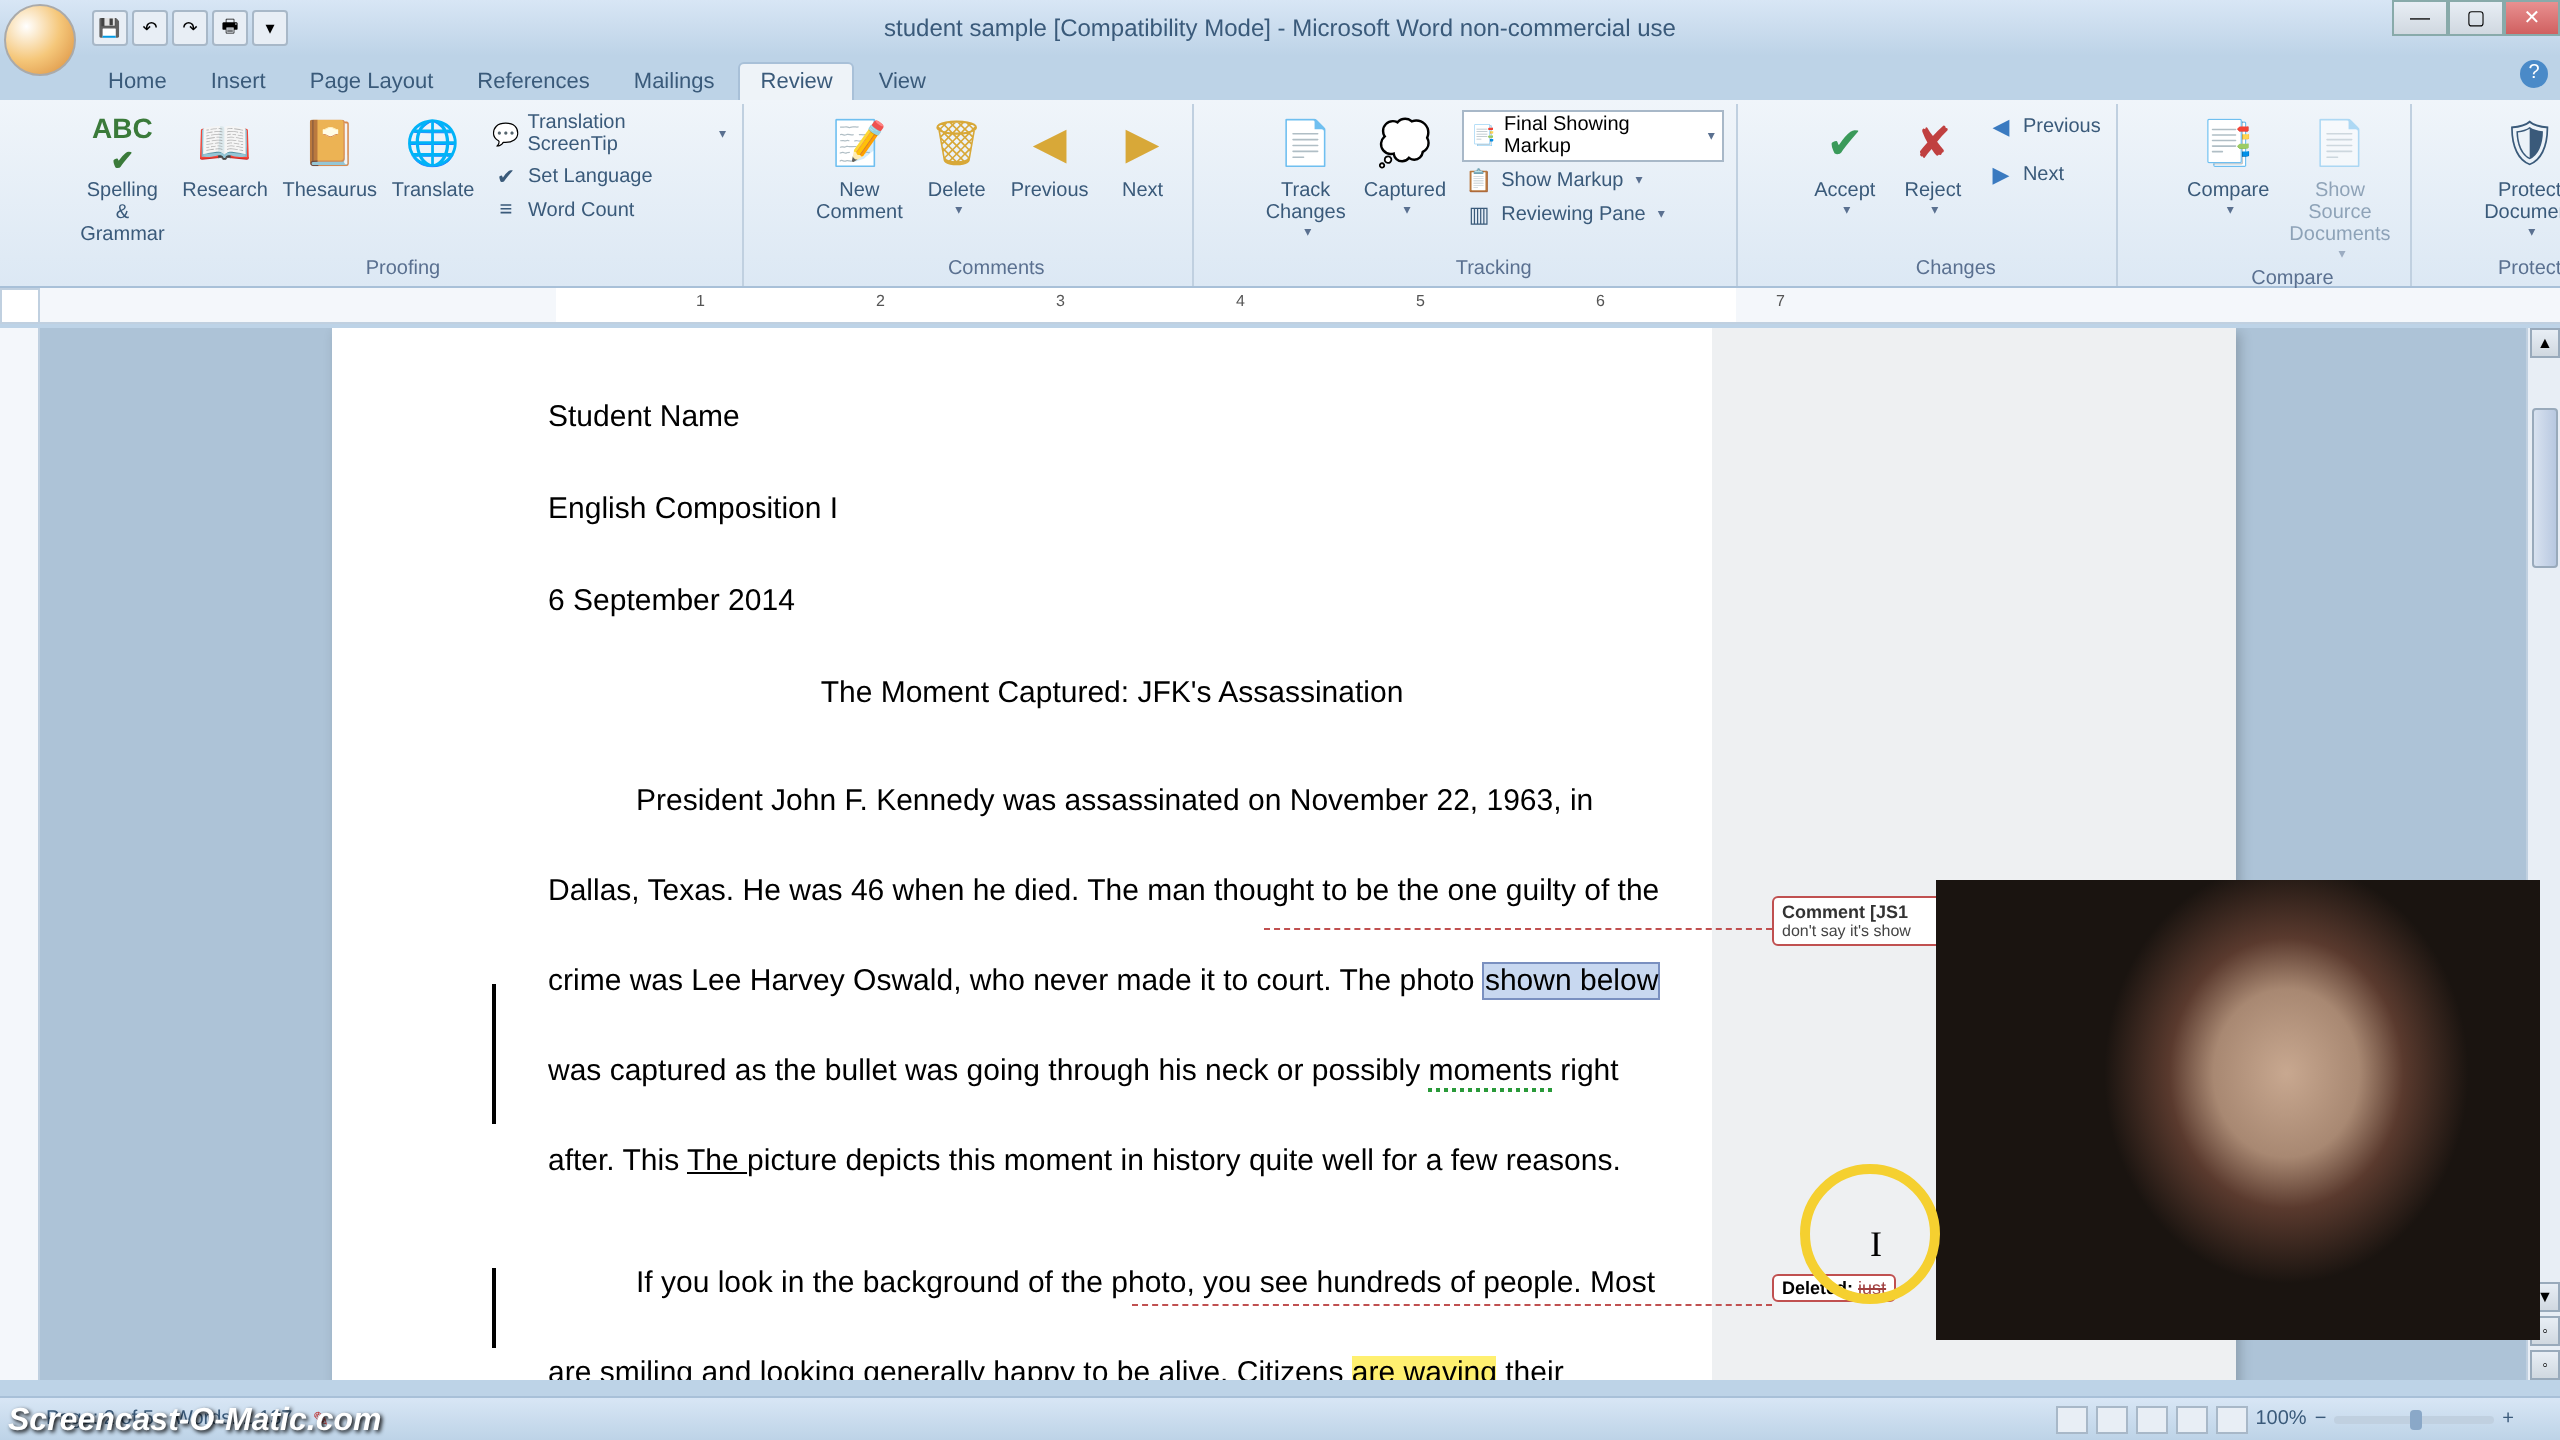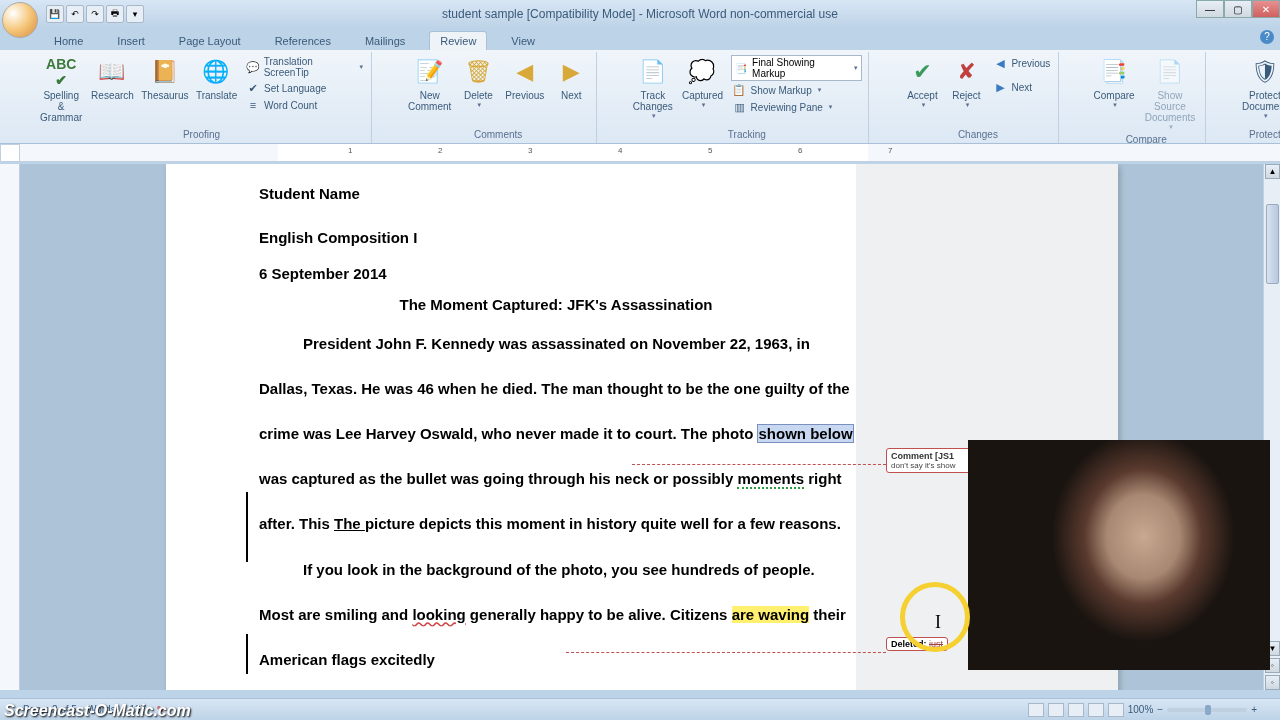--- a/index.html
+++ b/index.html
@@ -9,21 +9,21 @@
 .titlebar { height: 28px; background: linear-gradient(#d8e6f5, #bdd3e7); display: flex; align-items: center; position: relative; }
 .office-btn { width: 36px; height: 36px; border-radius: 50%; background: radial-gradient(circle at 30% 30%, #fff, #f5c77a, #d88a3a); position: absolute; left: 2px; top: 2px; z-index: 20; border: 1px solid #aaa; }
 .qat { margin-left: 46px; display: flex; gap: 2px; align-items: center; }
 .qat-item { width: 18px; height: 18px; background: #e8eef5; border: 1px solid #a8b8c8; border-radius: 2px; display: flex; align-items: center; justify-content: center; font-size: 9px; }
 .title-text { position: absolute; left: 50%; transform: translateX(-50%); font-size: 12px; color: #3a5a7a; }
 .win-controls { position: absolute; right: 0; top: 0; display: flex; }
 .win-btn { width: 28px; height: 18px; background: linear-gradient(#e8eef5, #d0d8e0); border: 1px solid #8aa; display: flex; align-items: center; justify-content: center; font-size: 10px; }
 .win-close { background: linear-gradient(#e89090, #d06060); color: #fff; }
 
 
-.ribbon-tabs { height: 22px; background: #bdd3e7; display: flex; align-items: flex-end; padding-left: 44px; gap: 14px; }
+.ribbon-tabs { height: 22px; background: #bdd3e7; display: flex; align-items: flex-end; padding-left: 44px; gap: 2px; }
 .rtab { padding: 3px 10px; font-size: 11px; color: #3a5a7a; cursor: pointer; border-top-left-radius: 3px; border-top-right-radius: 3px; }
 .rtab.active { background: #eef3f8; border: 1px solid #a8c0d8; border-bottom: none; }
 .help-icon { position: absolute; right: 6px; top: 30px; width: 14px; height: 14px; background: #4a8ac8; border-radius: 50%; color: #fff; font-size: 10px; text-align: center; line-height: 14px; }
 
 
 .ribbon { height: 94px; background: linear-gradient(#f0f5fa, #dce8f4); border-bottom: 1px solid #a8c0d8; display: flex; padding: 2px 4px 0 4px; position: relative; }
 .rgroup { border-right: 1px solid #c0d0e0; padding: 2px 4px; display: flex; flex-direction: column; justify-content: space-between; position: relative; margin-left: 28px; }
 .rgroup-label { font-size: 10px; color: #5a7090; text-align: center; padding: 1px 0; }
 .rgroup-content { display: flex; align-items: flex-start; gap: 2px; flex: 1; }
 .big-btn { display: flex; flex-direction: column; align-items: center; justify-content: center; padding: 2px 4px; font-size: 10px; color: #3a5a7a; text-align: center; min-width: 42px; }
@@ -39,21 +39,21 @@
 .ruler-corner { width: 20px; height: 18px; background: #fff; border: 1px solid #c0d0e0; }
 .ruler-h { flex: 1; position: relative; background: #f4f7fb; }
 .ruler-active { position: absolute; left: 258px; width: 590px; height: 100%; background: #fff; }
 .rtick { position: absolute; top: 2px; font-size: 8px; color: #555; }
 
 
 .doc-area { position: absolute; top: 164px; left: 0; right: 0; bottom: 30px; background: #adc3d7; overflow: hidden; }
 .vruler { position: absolute; left: 0; top: 0; width: 20px; bottom: 0; background: #f4f7fb; border-right: 1px solid #c0d0e0; }
 .page { position: absolute; left: 166px; top: 0; width: 952px; min-height: 1000px; background: #fff; box-shadow: 2px 2px 6px rgba(0,0,0,0.2); }
 .page-content { position: absolute; left: 92px; top: 14px; width: 596px; font-family: "Times New Roman", serif; font-size: 15px; color: #000; line-height: 2.0; }
-.page-content p { margin: 1px; font-weight: bold; }
+.page-content p { margin: 16px; }
 .doc-title { text-align: center; margin-top: 20px; margin-bottom: 12px; }
 .para { text-indent: 44px; }
 .hl-blue { background: #c8d8f0; border: 1px solid #7a90c0; }
 .hl-yellow { background: #fff070; }
 .wavy-green { border-bottom: 2px dotted #2a9a3a; }
 .wavy-red { text-decoration: underline wavy #d04040; }
 .ins-underline { text-decoration: underline; color: #000; }
 .change-bar { position: absolute; left: 80px; width: 2px; background: #000; }
 
 

